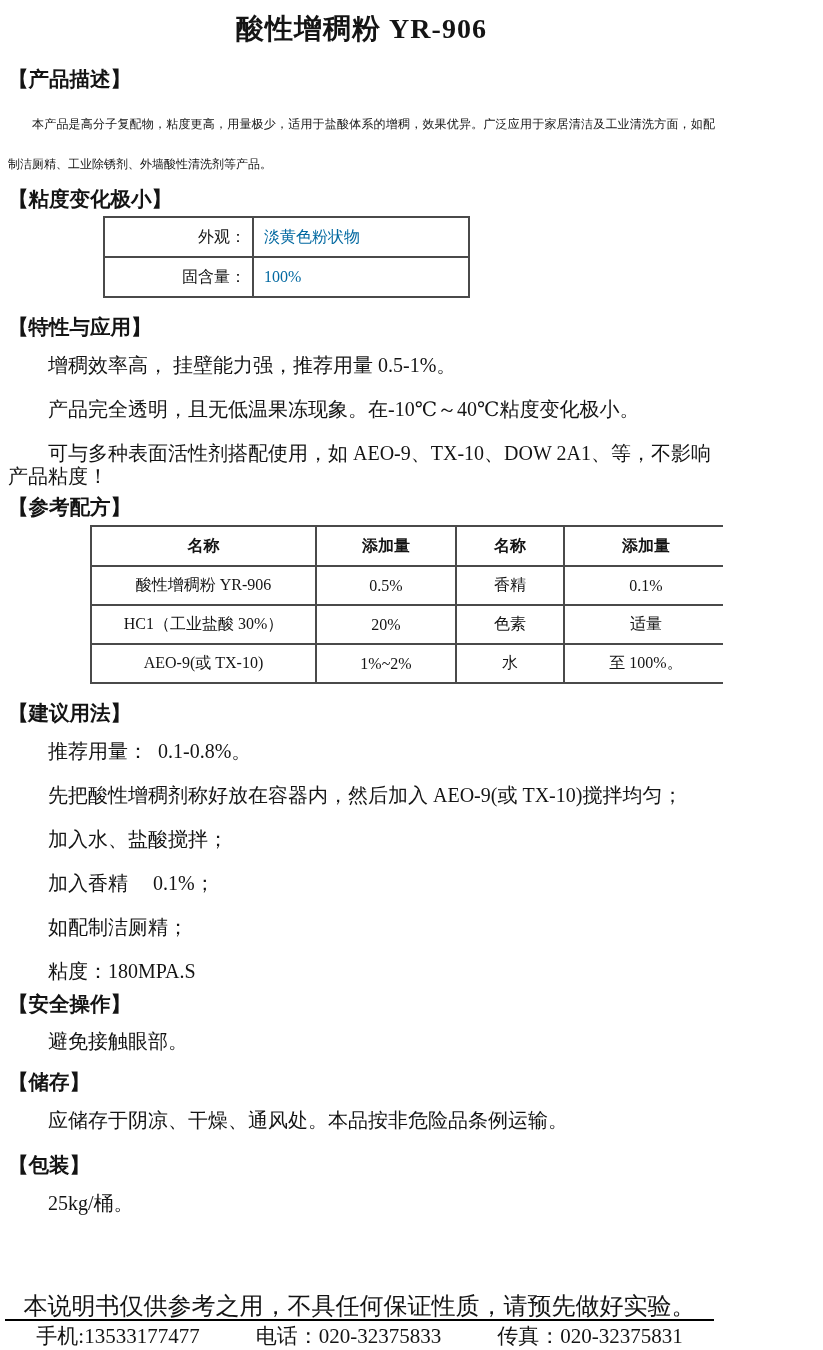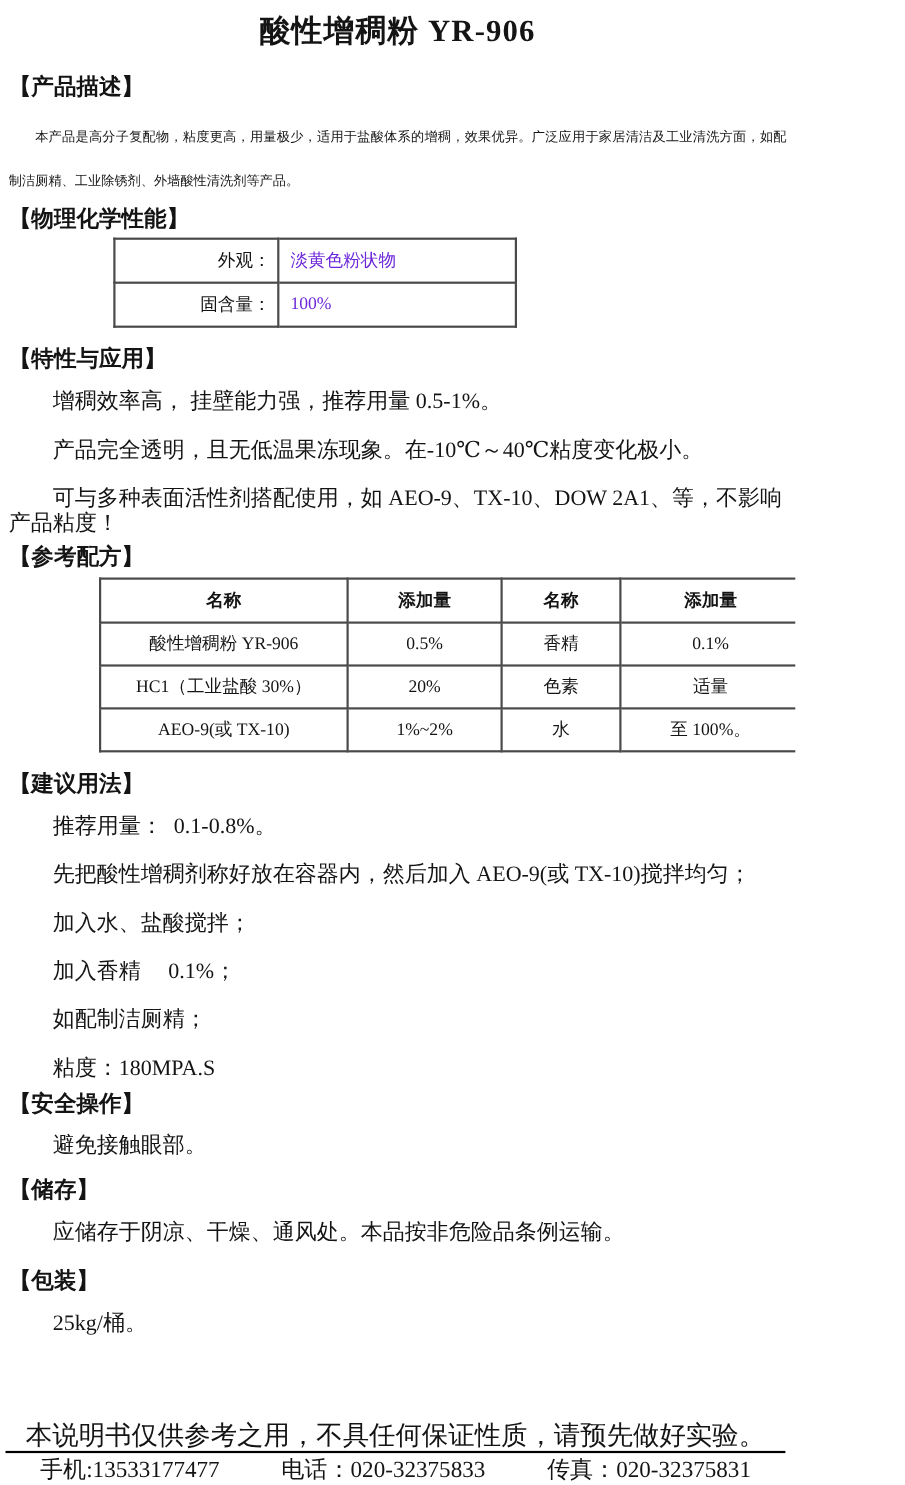--- a/index.html
+++ b/index.html
@@ -57,21 +57,21 @@
   .p-next   { margin-top: 21px; }
   .p-body   { margin-top: 14px; }
   .p-safety { margin-top: 13px; }
 
   table { border-collapse: collapse; table-layout: fixed; }
   td, th { border: 2px solid #4a4a4a; font-size: 16px; font-weight: normal; vertical-align: middle; }
 
   .tbl1 { margin: 4px 0 0 95px; width: 365px; }
   .tbl1 td { height: 40px; }
   .tbl1 .lbl { width: 149px; text-align: right; padding-right: 6px; }
-  .tbl1 .val { width: 216px; text-align: left; padding-left: 10px; color: #6d28d9; }
+  .tbl1 .val { width: 216px; text-align: left; padding-left: 10px; color: #0369a1; }
 
   .tbl2 { margin: 5px 0 0 82px; width: 637px; }
   .tbl2 th { height: 40px; font-weight: bold; text-align: center; }
   .tbl2 td { height: 39px; text-align: center; }
   .tbl2 .c1 { width: 225px; }
   .tbl2 .c2 { width: 140px; }
   .tbl2 .c3 { width: 108px; }
   .tbl2 .c4 { width: 164px; }
 
   .footer {
@@ -100,21 +100,21 @@
 </head>
 <body>
 
 <div class="page">
 
   <h1 class="doc-title">酸性增稠粉 YR-906</h1>
 
   <h2 class="sec-h h-desc">【产品描述】</h2>
   <p class="p-desc">本产品是高分子复配物，粘度更高，用量极少，适用于盐酸体系的增稠，效果优异。广泛应用于家居清洁及工业清洗方面，如配制洁厕精、工业除锈剂、外墙酸性清洗剂等产品。</p>
 
-  <h2 class="sec-h h-phys">【物理化学性能】</h2>
+  <h2 class="sec-h h-phys">【粘度变化极小】</h2>
   <table class="tbl1">
     <tbody>
       <tr>
         <td class="lbl">外观：</td>
         <td class="val">淡黄色粉状物</td>
       </tr>
       <tr>
         <td class="lbl">固含量：</td>
         <td class="val">100%</td>
       </tr>

